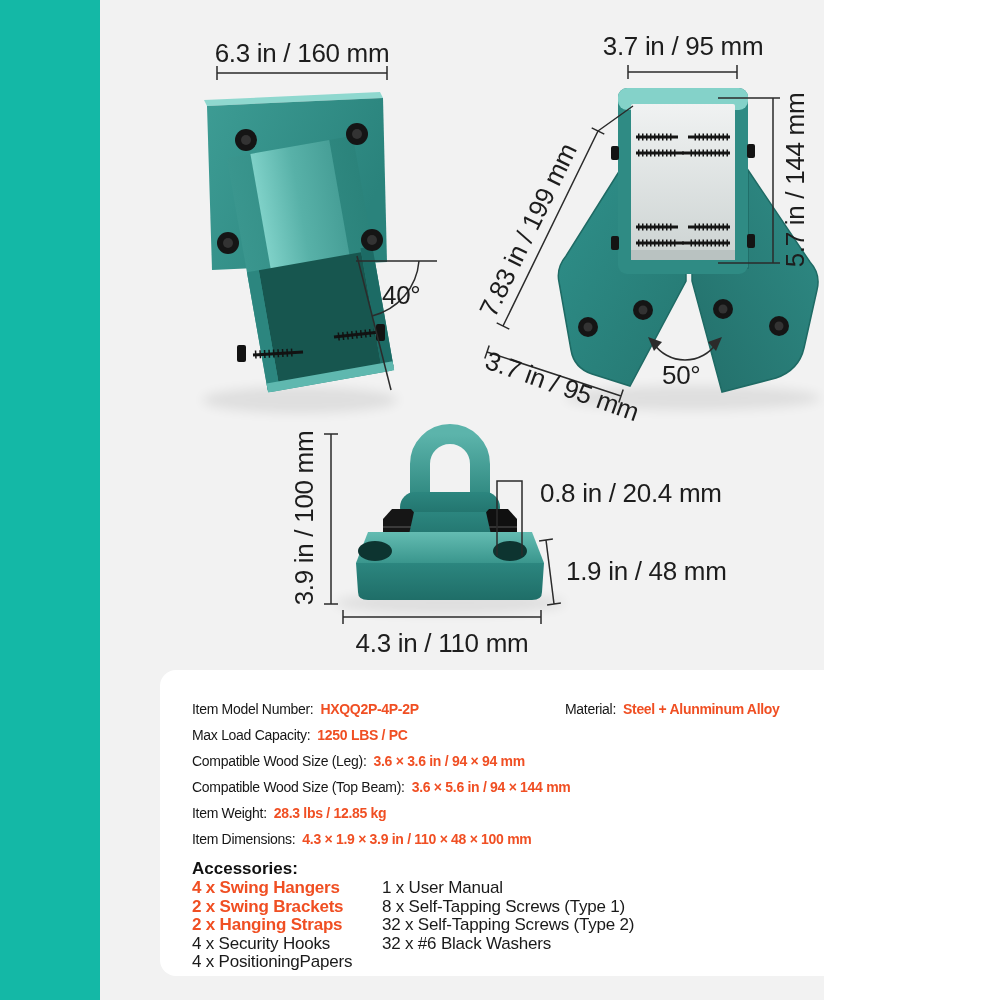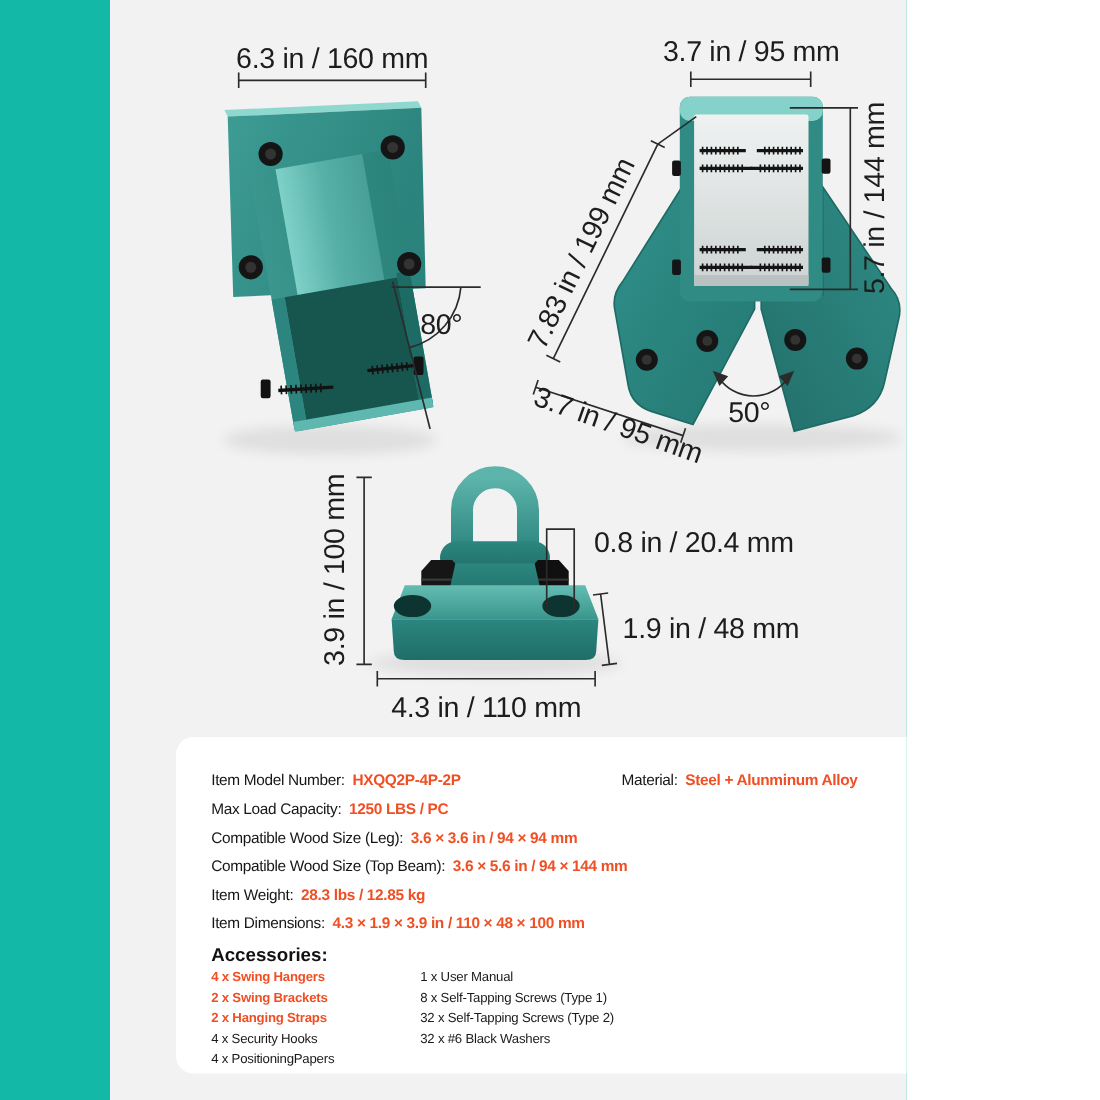--- a/index.html
+++ b/index.html
@@ -18,21 +18,21 @@
 
   
   .panel{position:absolute;left:160px;top:670px;width:680px;height:306px;background:#ffffff;
          border-radius:16px;box-sizing:border-box;padding:26px 26px 16px 32px;}
   .spec-row{display:flex;font-size:14px;line-height:26px;color:#161616;
             letter-spacing:-0.3px;white-space:nowrap;}
   .pair-left{width:345px;flex:none;}
   .pair-right{flex:1;margin-left:28px;}
   .val{color:#F04F23;font-weight:bold;margin-left:7px;}
   .acc-title{margin-top:7px;font-size:17px;line-height:20px;font-weight:bold;color:#111111;}
-  .acc-cols{display:flex;font-size:12px;line-height:18.5px;color:#1a1a1a;letter-spacing:-0.2px;}
+  .acc-cols{display:flex;font-size:17px;line-height:18.5px;color:#1a1a1a;letter-spacing:-0.2px;}
   .acc-left{width:190px;flex:none;}
   .acc-right{flex:1;}
   .acc-item{white-space:nowrap;}
   .acc-item.hl{color:#F04F23;font-weight:bold;}
 </style>
 </head>
 <body>
 
 <div class="canvas">
   <div class="stage"></div>
@@ -201,21 +201,21 @@
 
       <path d="M497,556 V481 H522 V556"></path>
 
       <path d="M546,540 L554,604 M539.1,540.9 L552.9,539.1 M547.1,604.9 L560.9,603.1"></path>
 
       <path d="M343,617 H541 M343,610 V624 M541,610 V624"></path>
     </g>
   </svg>
 
   <div class="dim center" style="left:202px;top:38px;width:200px;">6.3 in / 160 mm</div>
-  <div class="dim" style="left:382px;top:280px;">80°</div>
+  <div class="dim" style="left:382px;top:280px;">40°</div>
 
   <div class="dim center" style="left:583px;top:31px;width:200px;">3.7 in / 95 mm</div>
   <div class="dim center rot-90" style="left:695px;top:165px;width:200px;">5.7 in / 144 mm</div>
   <div class="dim center rot-diag199" style="left:423px;top:215px;width:210px;">7.83 in / 199 mm</div>
   <div class="dim center rot-diag95" style="left:482px;top:371px;width:160px;">3.7 in / 95 mm</div>
   <div class="dim" style="left:662px;top:360px;">50°</div>
 
   <div class="dim center rot-90" style="left:209px;top:503px;width:190px;">3.9 in / 100 mm</div>
   <div class="dim" style="left:540px;top:478px;">0.8 in / 20.4 mm</div>
   <div class="dim" style="left:566px;top:556px;">1.9 in / 48 mm</div>

